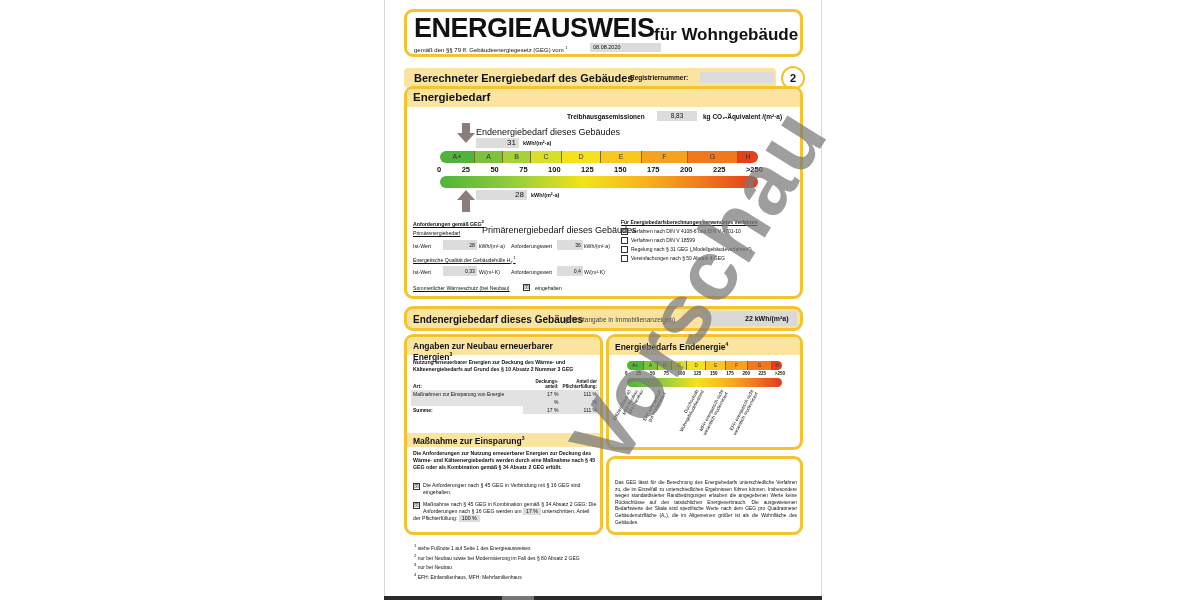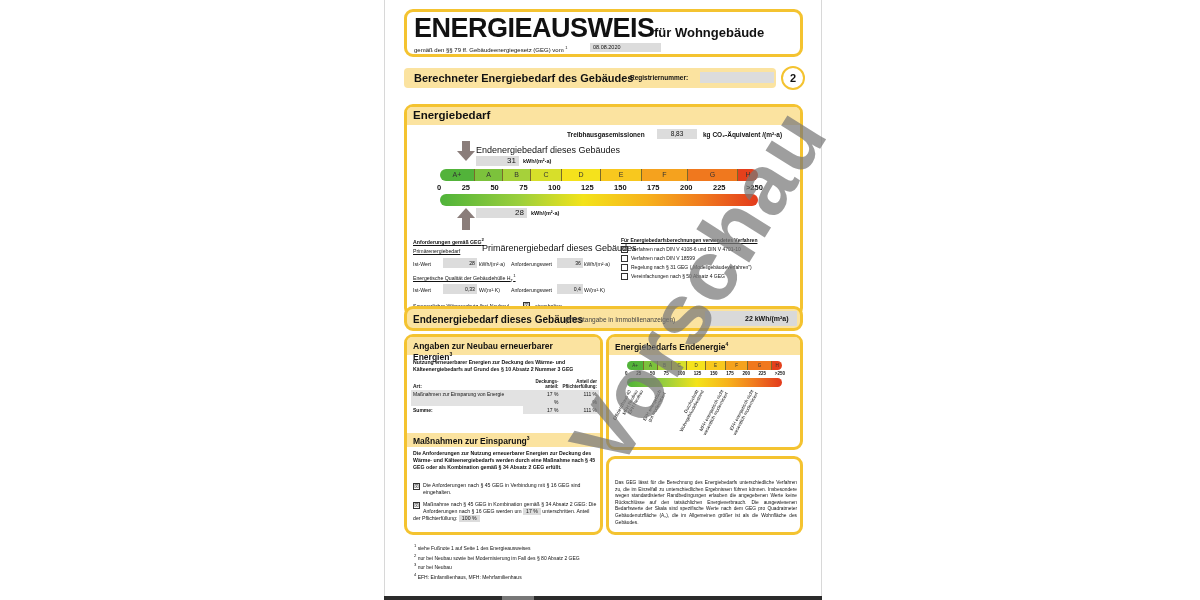--- a/index.html
+++ b/index.html
@@ -27,38 +27,38 @@
   table.ren{position:absolute;border-collapse:collapse;font-size:5px;}
   table.ren td{padding:1px 2px;}
 </style>
 </head>
 <body>
 
 <div class="page"></div>
 
 <div class="box" style="left:404px;top:9px;width:399px;height:48px;">
   <span class="t" style="left:7px;top:1px;font-size:27px;font-weight:bold;letter-spacing:-0.5px;">ENERGIEAUSWEIS</span>
-  <span class="t" style="left:247px;top:13px;font-size:13px;font-weight:bold;">für Wohngebäude</span>
+  <span class="t" style="left:247px;top:13px;font-size:17px;font-weight:bold;">für Wohngebäude</span>
   <span class="t small" style="left:7px;top:33px;font-size:6px;">
     <span>gemäß den §§ 79 ff. Gebäudeenergiegesetz (GEG) vom</span>
     <sup style="font-size:4px;">1</sup>
   </span>
   <span class="t grey" style="left:183px;top:31px;width:68px;height:9px;font-size:5.5px;line-height:9px;padding-left:3px;">08.08.2020</span>
 </div>
 
 <div class="t band" style="left:404px;top:68px;width:372px;height:20px;border-radius:4px;">
   <span class="t" style="left:10px;top:4px;font-size:11px;font-weight:bold;">Berechneter Energiebedarf des Gebäudes</span>
   <span class="t" style="left:226px;top:6px;font-size:6.5px;font-weight:bold;">Registriernummer:</span>
   <span class="t grey" style="left:296px;top:4px;width:74px;height:11px;"></span>
 </div>
 <div class="t" style="left:781px;top:66px;width:20px;height:20px;border:2.5px solid #f4c330;border-radius:50%;text-align:center;line-height:20px;font-weight:bold;font-size:11px;background:#fff;">
   <span>2</span>
 </div>
 
-<div class="box" style="left:404px;top:104px;width:399px;height:213px;">
+<div class="box" style="left:404px;top:86px;width:399px;height:213px;">
   <div class="hdr">Energiebedarf</div>
 
   <span class="t" style="left:160px;top:24px;font-size:6.5px;font-weight:bold;">Treibhausgasemissionen</span>
   <span class="t grey" style="left:250px;top:22px;width:40px;height:10px;font-size:6.5px;line-height:10px;text-align:center;">8,83</span>
   <span class="t" style="left:296px;top:24px;font-size:6.5px;font-weight:bold;">kg CO₂-Äquivalent /(m²·a)</span>
 
   <div class="arrow-stem" style="left:55px;top:34px;width:8px;height:10px;"></div>
   <div class="arrow-down" style="left:50px;top:44px;"></div>
   <span class="t" style="left:69px;top:38px;font-size:9px;">Endenergiebedarf dieses Gebäudes</span>
   <span class="t grey" style="left:69px;top:49px;width:40px;height:10px;font-size:8px;line-height:10px;text-align:right;padding-right:3px;">
@@ -167,21 +167,21 @@
     </tr>
     <tr>
       <td style="font-weight:bold;">Summe:</td>
       <td style="background:#e2e2e2;text-align:right;">17 %</td>
       <td style="background:#e2e2e2;text-align:right;">111 %</td>
     </tr>
   </tbody>
     </table>
 
   <div class="t band" style="left:0;top:96px;width:193px;height:14px;font-size:8.5px;font-weight:bold;padding:2px 6px;box-sizing:border-box;">
-    <span>Maßnahmen zur Einsparung</span><sup style="font-size:5px;">3</sup>
+    <span>Maßnahme zur Einsparung</span><sup style="font-size:5px;">3</sup>
   </div>
   <span class="t" style="left:6px;top:113px;width:184px;white-space:normal;font-size:5.2px;font-weight:bold;line-height:7px;">Die Anforderungen zur Nutzung erneuerbarer Energien zur Deckung des Wärme- und Kälteenergiebedarfs werden durch eine Maßnahme nach § 45 GEG oder als Kombination gemäß § 34 Absatz 2 GEG erfüllt.</span>
   <div class="t" style="left:6px;top:145px;width:184px;white-space:normal;font-size:5.2px;line-height:7px;">
     <span class="cb" style="float:left;margin-top:1px;">☒</span>
     <span>Die Anforderungen nach § 45 GEG in Verbindung mit § 16 GEG sind eingehalten.</span>
   </div>
   <div class="t" style="left:6px;top:164px;width:184px;white-space:normal;font-size:5.2px;line-height:7px;">
     <span class="cb" style="float:left;margin-top:1px;">☒</span>
     <span>Maßnahme nach § 45 GEG in Kombination gemäß § 34 Absatz 2 GEG: Die Anforderungen nach § 16 GEG werden um</span>
     <span class="grey" style="padding:0 3px;">17 %</span>

